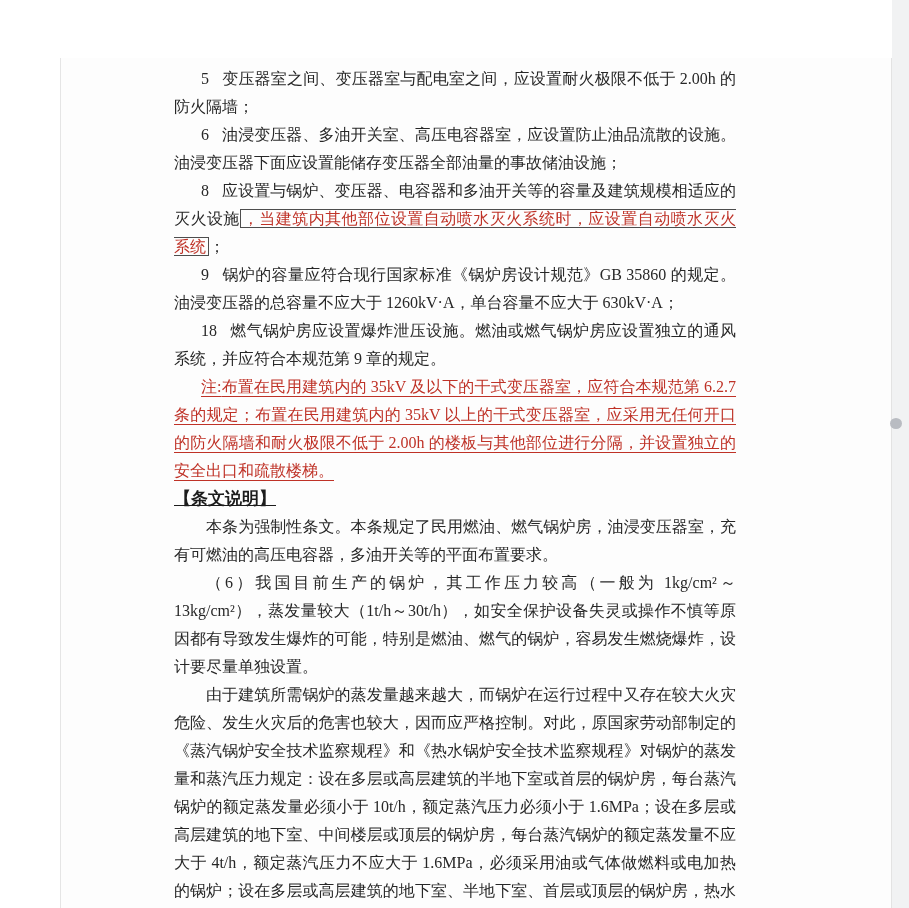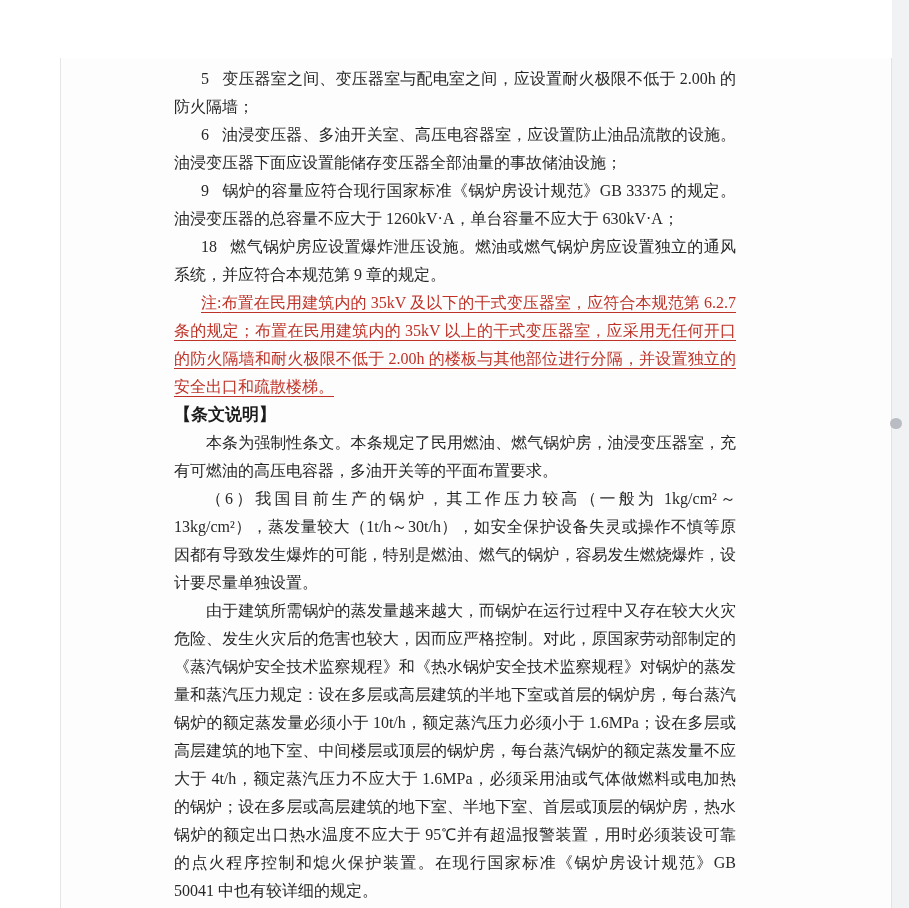--- a/index.html
+++ b/index.html
@@ -46,20 +46,21 @@
   }
   .boxed-red {
     color: #bf3227;
     border: 1px solid #4d4d4d;
     padding: 0 2px;
   }
   .section-heading {
     font-weight: bold;
     color: #1c1c1c;
     font-size: 17px;
+    text-decoration: underline;
   }
   .expl { text-indent: 32px; }
   .scroll-strip {
     position: absolute;
     right: 0; top: 0;
     width: 17px; height: 908px;
     background: #f1f2f3;
   }
   .scroll-thumb {
     position: absolute;
@@ -75,22 +76,23 @@
 <div class="viewport">
 
   <div class="doc-page">
     <div class="doc-content">
 
       <p class="clause"><span class="num">5</span><span>变压器室之间、变压器室与配电室之间，应设置耐火极限不低于 2.00h 的防火隔墙；</span></p>
 
       <p class="clause"><span class="num">6</span><span>油浸变压器、多油开关室、高压电容器室，应设置防止油品流散的设施。油浸变压器下面应设置能储存变压器全部油量的事故储油设施；</span></p>
 
 
+      <p class="clause"><span class="num">8</span><span>应设置与锅炉、变压器、电容器和多油开关等的容量及建筑规模相适应的灭火设施</span><span class="boxed-red">，当建筑内其他部位设置自动喷水灭火系统时，应设置自动喷水灭火系统</span><span>；</span></p>
 
-      <p class="clause"><span class="num">9</span><span>锅炉的容量应符合现行国家标准《锅炉房设计规范》GB 33375 的规定。油浸变压器的总容量不应大于 1260kV·A，单台容量不应大于 630kV·A；</span></p>
+      <p class="clause"><span class="num">9</span><span>锅炉的容量应符合现行国家标准《锅炉房设计规范》GB 35860 的规定。油浸变压器的总容量不应大于 1260kV·A，单台容量不应大于 630kV·A；</span></p>
 
       <p class="clause"><span class="num">18</span><span>燃气锅炉房应设置爆炸泄压设施。燃油或燃气锅炉房应设置独立的通风系统，并应符合本规范第 9 章的规定。</span></p>
 
       <p class="note-para"><span>注:</span><span>布置在民用建筑内的 35kV 及以下的干式变压器室，应符合本规范第 6.2.7 条的规定；布置在民用建筑内的 35kV 以上的干式变压器室，应采用无任何开口的防火隔墙和耐火极限不低于 2.00h 的楼板与其他部位进行分隔，并设置独立的安全出口和疏散楼梯。</span></p>
 
       <p class="section-heading">【条文说明】</p>
 
       <p class="expl">本条为强制性条文。本条规定了民用燃油、燃气锅炉房，油浸变压器室，充有可燃油的高压电容器，多油开关等的平面布置要求。</p>
 
       <p class="expl">（6）我国目前生产的锅炉，其工作压力较高（一般为 1kg/cm²～13kg/cm²），蒸发量较大（1t/h～30t/h），如安全保护设备失灵或操作不慎等原因都有导致发生爆炸的可能，特别是燃油、燃气的锅炉，容易发生燃烧爆炸，设计要尽量单独设置。</p>

